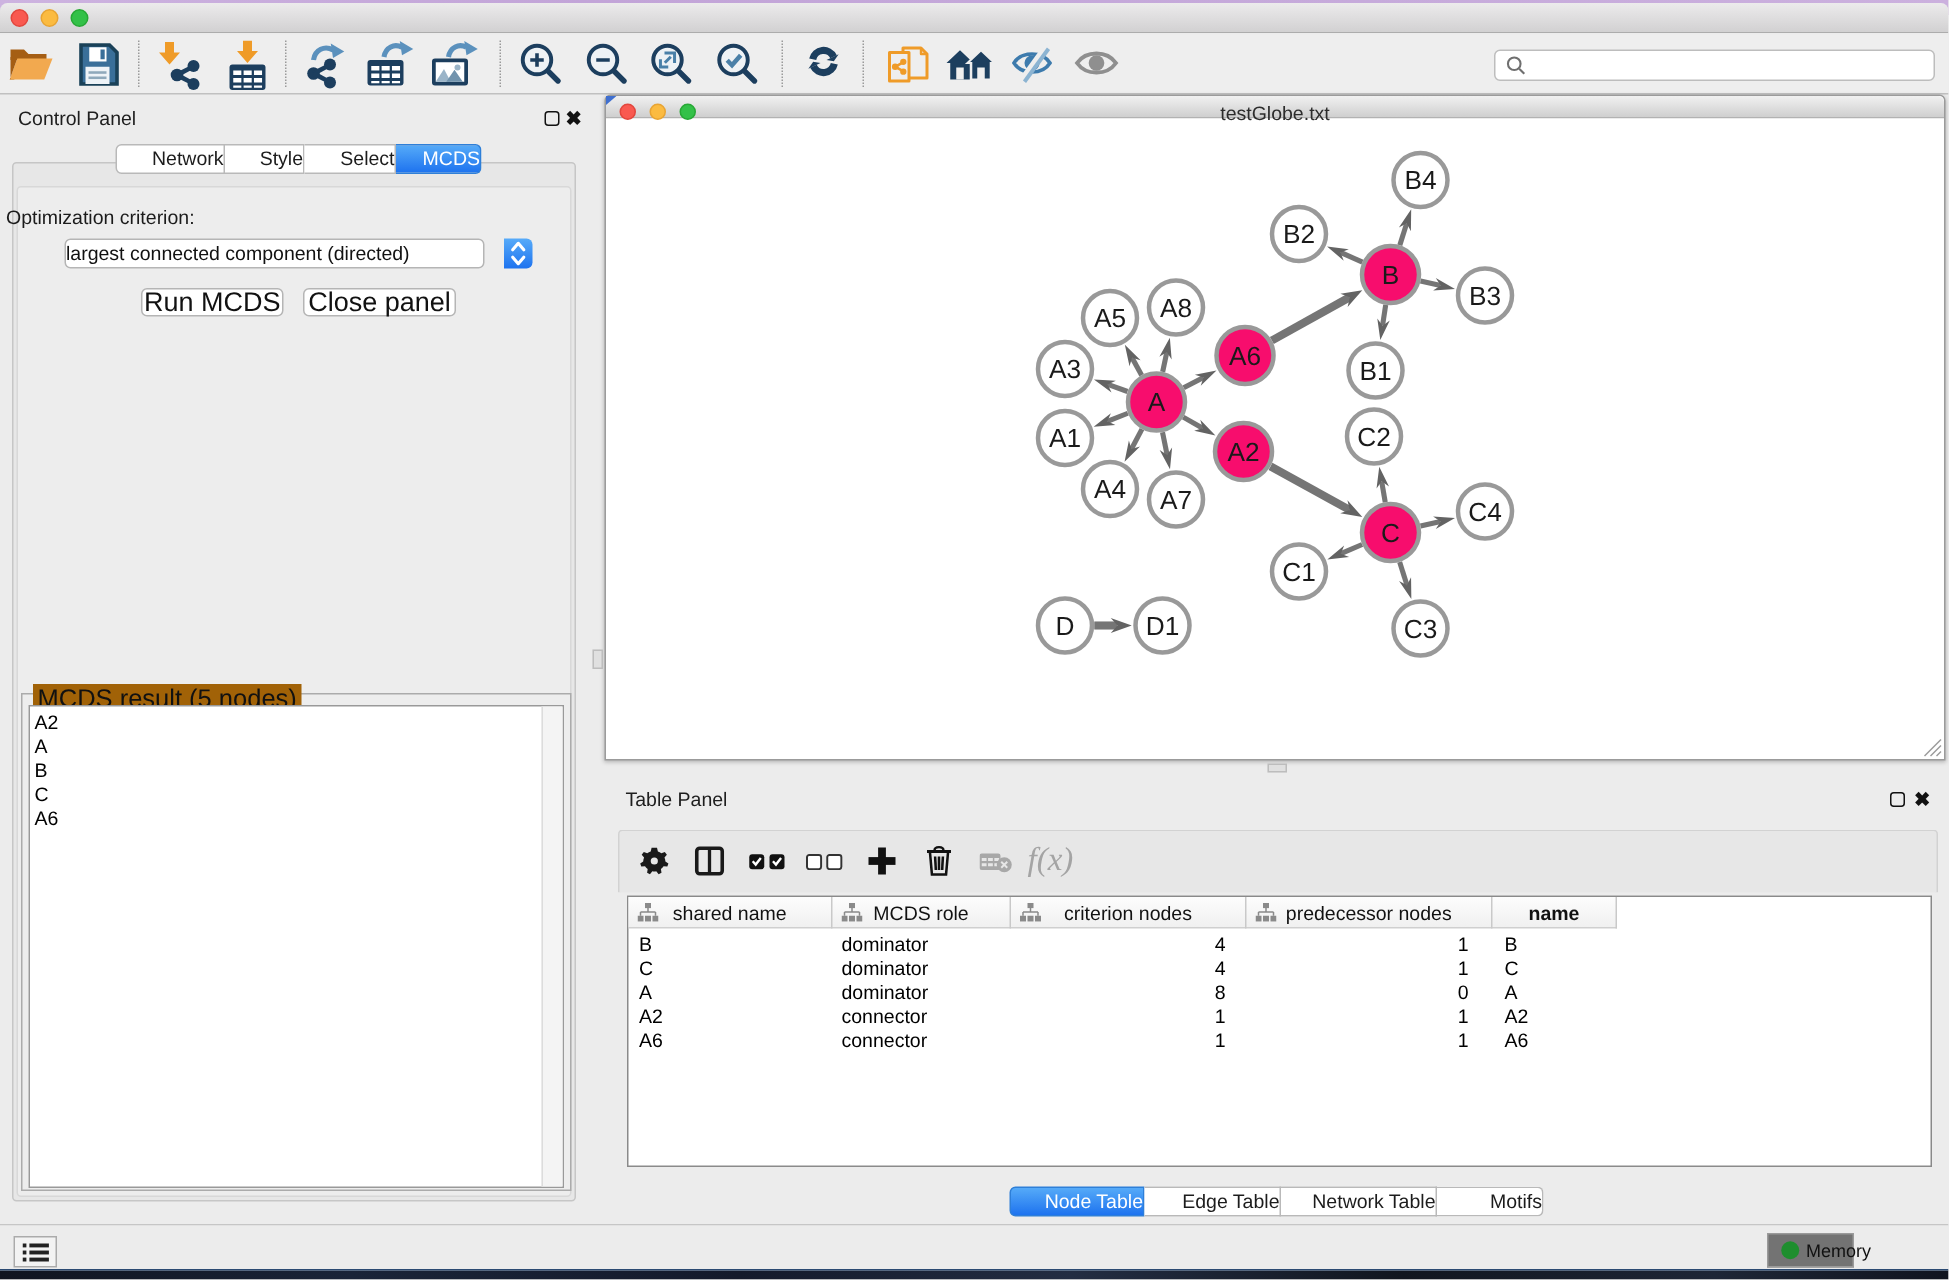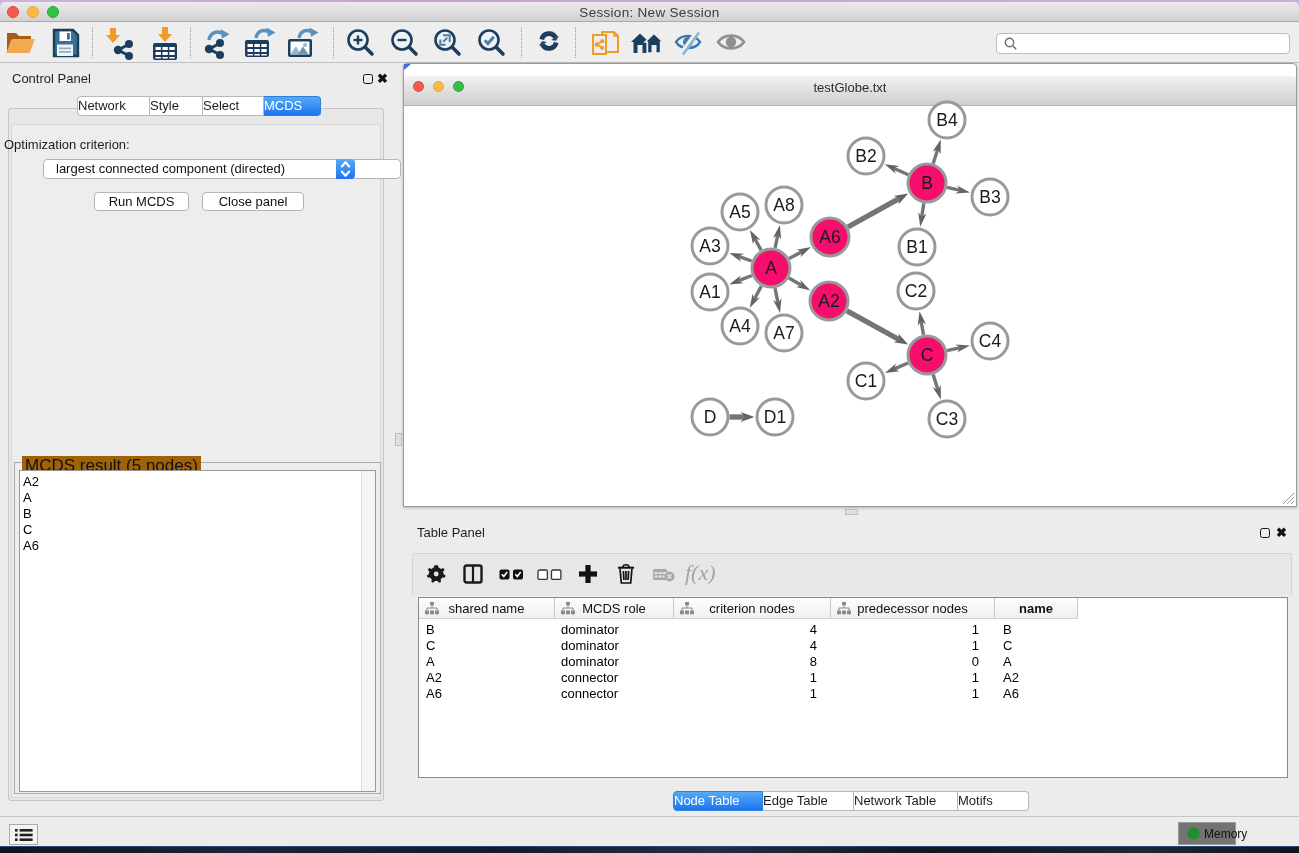--- a/index.html
+++ b/index.html
@@ -13,38 +13,38 @@
 .tl { position:absolute; width:12px; height:12px; border-radius:50%; top:4px; }
 #toolbar { left:0; top:23px; width:1299px; height:40px; background:#eeeeee; border-bottom:1px solid #c0c0c0; }
 .tbsep { position:absolute; top:4px; height:31px; width:0; border-left:1px dotted #9a9a9a; }
 .ticon { position:absolute; top:27px; }
 #searchbox { left:996px; top:33px; width:294px; height:21px; background:#ffffff; border:1px solid #bdbdbd; border-radius:4px; }
 
 #cp-title { left:12px; top:71px; font-size:13px; color:#1e1e1e; }
 .panelbtn-sq { width:10px; height:10px; border:1.5px solid #111; border-radius:2.5px; }
 .panelbtn-x { font-size:13px; font-weight:bold; color:#111; }
 .tabs { height:20px; display:flex; font-size:13px; z-index:5; }
-.tab { background:#ffffff; border:1px solid #b9b9b9; border-left:none; color:#1c1c1c; text-align:left; line-height:18px; }
+.tab { background:#ffffff; border:1px solid #b9b9b9; border-left:none; color:#1c1c1c; text-align:right; line-height:18px; }
 .tab.first { border-left:1px solid #b9b9b9; border-radius:4px 0 0 4px; }
 .tab.last { border-radius:0 4px 4px 0; }
 .tab.sel { background:linear-gradient(#55aaf8,#1e73ef); border-color:#2e7fd8; color:#ffffff; }
 #cp-outer { left:8px; top:108px; width:376px; height:693px; background:#e7e7e7; border:1px solid #c6c6c6; border-radius:3px; }
 #cp-inner { left:11px; top:124px; width:370px; height:674px; background:#ededed; border:1px solid #d8d8d8; border-radius:3px; }
 #optlabel { left:4px; top:137px; width:392px; text-align:left; font-size:13px; color:#1b1b1b; }
-#dropdown { left:43px; top:159px; width:358px; height:20px; background:#ffffff; border:1px solid #b5b5b5; border-radius:4px; font-size:13px; color:#111; text-align:left; padding-left:12px; line-height:18px; }
+#dropdown { left:43px; top:159px; width:280px; height:20px; background:#ffffff; border:1px solid #b5b5b5; border-radius:4px; font-size:13px; color:#111; text-align:left; padding-left:0; line-height:18px; }
 #dd-btn { left:336px; top:159px; width:19px; height:20px; background:linear-gradient(#57abf9,#1e73ef); border-radius:0 4px 4px 0; }
-.cpbtn { background:#ffffff; border:1px solid #b5b5b5; border-radius:4px; font-size:13px; color:#111; text-align:center; line-height:17px; height:19px; }
+.cpbtn { background:#ffffff; border:1px solid #b5b5b5; border-radius:4px; font-size:18px; color:#111; text-align:center; line-height:17px; height:19px; }
 #fieldset { left:14px; top:462px; width:367px; height:332px; border:1px solid #ababab; }
 #fieldset-legend { left:22px; top:456px; background:#a16207; padding:0 3px; font-size:17px; color:#111;text-align:center; }
 #mcdslist { left:19px; top:470px; width:357px; height:322px; background:#ffffff; border:1px solid #999; font-size:13px; color:#000; }
 #mcdslist { padding-top:3px; } #mcdslist .row { padding-left:3px; height:16px; line-height:16px; }
 #mcds-scroll { left:361px; top:471px; width:14px; height:320px; background:#f4f4f4; border-left:1px solid #dcdcdc; }
 
 #netwin { left:403px; top:63px; width:894px; height:444px; background:#ffffff; border:1px solid #9b9b9b; border-radius:4px 4px 0 0; box-shadow:0 1px 3px rgba(0,0,0,0.25); }
-#nettitle { position:absolute; left:0; top:12px; width:100%; height:30px; background:linear-gradient(#f1f1f1,#cfcfcf); border-bottom:1px solid #b2b2b2; border-radius:4px 4px 0 0; }
+#nettitle { position:absolute; left:0; top:0; width:100%; height:15px; background:linear-gradient(#f1f1f1,#cfcfcf); border-bottom:1px solid #b2b2b2; border-radius:4px 4px 0 0; }
 #nettitle .title { position:absolute; left:0; right:0; top:4px; text-align:center; font-size:13px; color:#2c2c2c; }
 
 #tp-title { left:417px; top:525px; font-size:13px; color:#1e1e1e; }
 #tp-toolbar { left:412px; top:553px; width:880px; height:42px; background:#e7e7e7; border:1px solid #d2d2d2; border-radius:3px 3px 0 0; border-bottom:none; }
 #tablebox { left:418px; top:597px; width:870px; height:181px; background:#ffffff; border:1px solid #8a8a8a; }
 #thead { position:absolute; left:0; top:0; width:659px; height:21px; background:linear-gradient(#fdfdfd,#f0f0f0); border-bottom:1px solid #cfcfcf; font-size:13px; color:#111; }
 .thcell { position:absolute; top:0; height:21px; border-right:1px solid #c9c9c9; }
 .thlabel { position:absolute; top:3px; width:100%; text-align:center; }
 .trow { position:absolute; font-size:13px; color:#000; height:16px; line-height:16px; width:100%; }
 .td { position:absolute; }
@@ -57,21 +57,20 @@
 #membtn { left:1178px; top:822px; width:58px; height:23px; background:#737373; border:1px solid #9a9a9a; font-size:13px; color:#111; }
 #bottomdark { left:0; top:846px; width:1299px; height:7px; background:linear-gradient(90deg,#10141f,#1a2438 18%,#141a2b 38%,#232d42 55%,#11161f 72%,#1e2636 88%,#10141f); border-top:1px solid #2b4a72; }
 </style>
 </head>
 <body>
 <div class="abs" id="deskstrip"></div>
 <div class="abs" id="titlebar">
   <div class="tl" style="left:7px;background:#f95950;border:0.5px solid #e2463d;"></div>
   <div class="tl" style="left:27px;background:#fbbb41;border:0.5px solid #e8a433;"></div>
   <div class="tl" style="left:47px;background:#33c148;border:0.5px solid #27a835;"></div>
-  <div class="title">Session: New Session</div>
 </div>
 <div class="abs" id="toolbar">
   <div class="tbsep" style="left:92px"></div>
     <div class="tbsep" style="left:190px"></div>
     <div class="tbsep" style="left:333px"></div>
     <div class="tbsep" style="left:521px"></div>
     <div class="tbsep" style="left:575px"></div>
 <svg class="ticon" style="left:4px;top:4px" width="34" height="32" viewBox="0 0 34 32">
       <path d="M3,6 L12,6 L15,9 L27,9 L27,13 L3,13 Z" fill="#a55e14"></path>
 <path d="M3,6 L3,26 L6,26 L3,25 Z" fill="#a55e14"></path>

